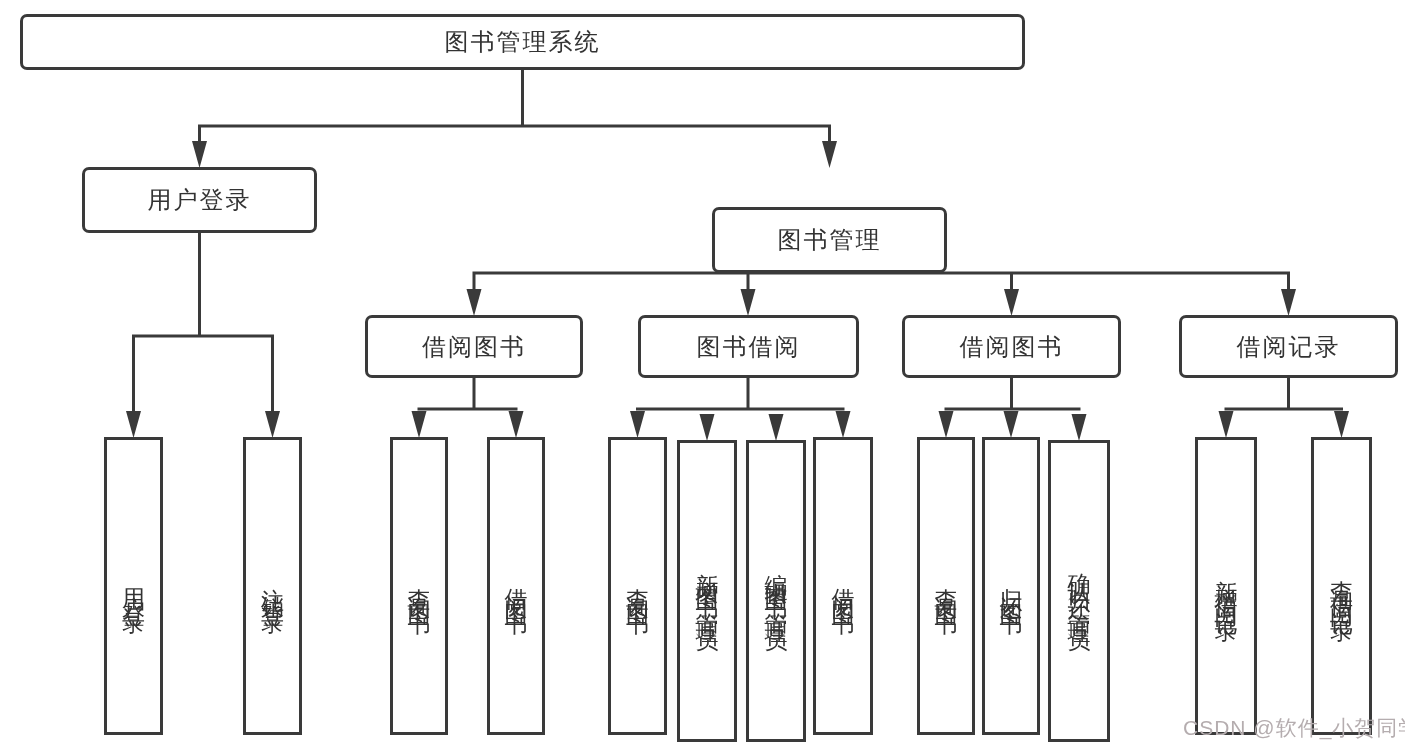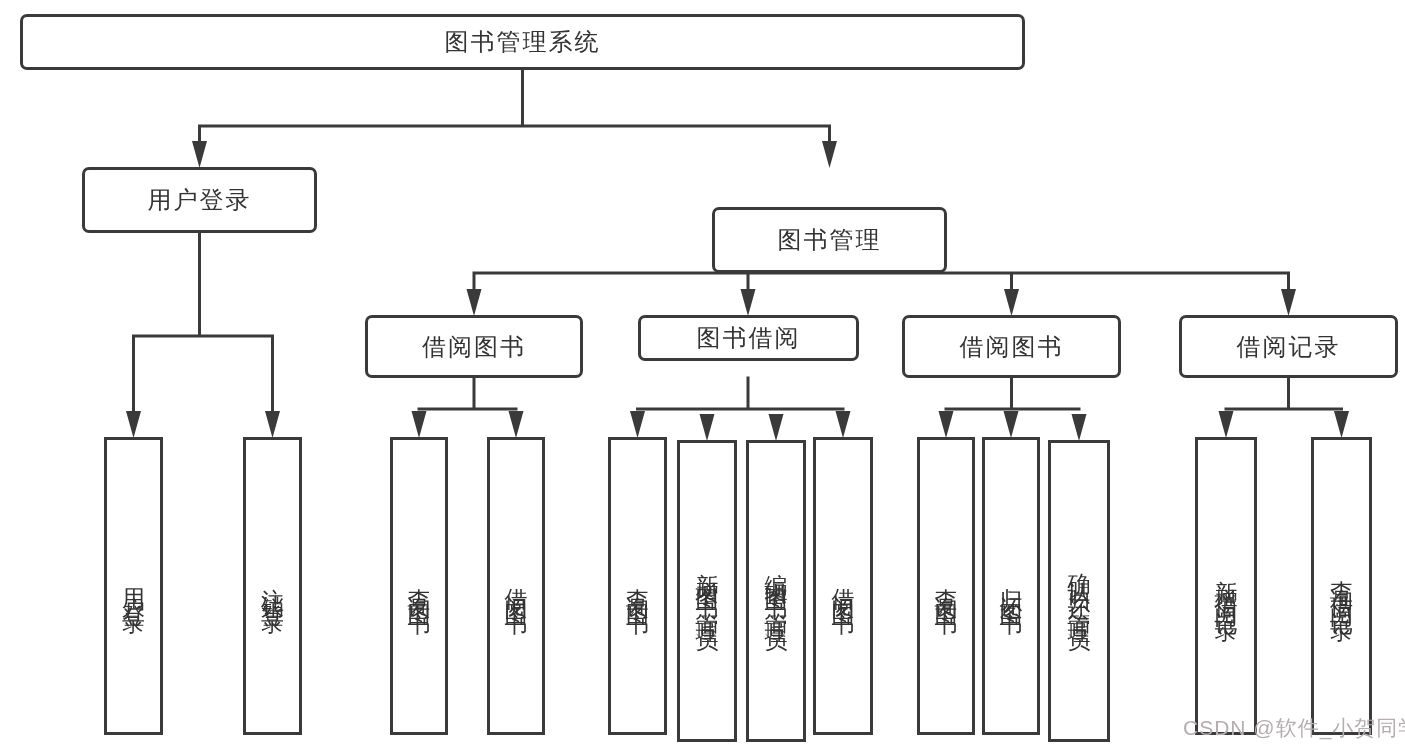--- a/index.html
+++ b/index.html
@@ -81,21 +81,21 @@
   <div class="box hbox" style="left:82px; top:167px; width:235px; height:66px;">
     <span>用户登录</span>
   </div>
   <div class="box hbox" style="left:712px; top:167px; width:235px; height:66px;margin-top:40px;">
     <span>图书管理</span>
   </div>
 
   <div class="box hbox" style="left:365px; top:315px; width:218px; height:63px;">
     <span>借阅图书</span>
   </div>
-  <div class="box hbox" style="left:638px; top:315px; width:221px; height:46px;">
+  <div class="box hbox" style="left:638px; top:315px; width:221px; height:63px;">
     <span>图书借阅</span>
   </div>
   <div class="box hbox" style="left:902px; top:315px; width:219px; height:63px;">
     <span>借阅图书</span>
   </div>
   <div class="box hbox" style="left:1179px; top:315px; width:219px; height:63px;">
     <span>借阅记录</span>
   </div>
 
   <div class="box vbox" style="left:104px; top:437px; width:59px; height:298px;">

